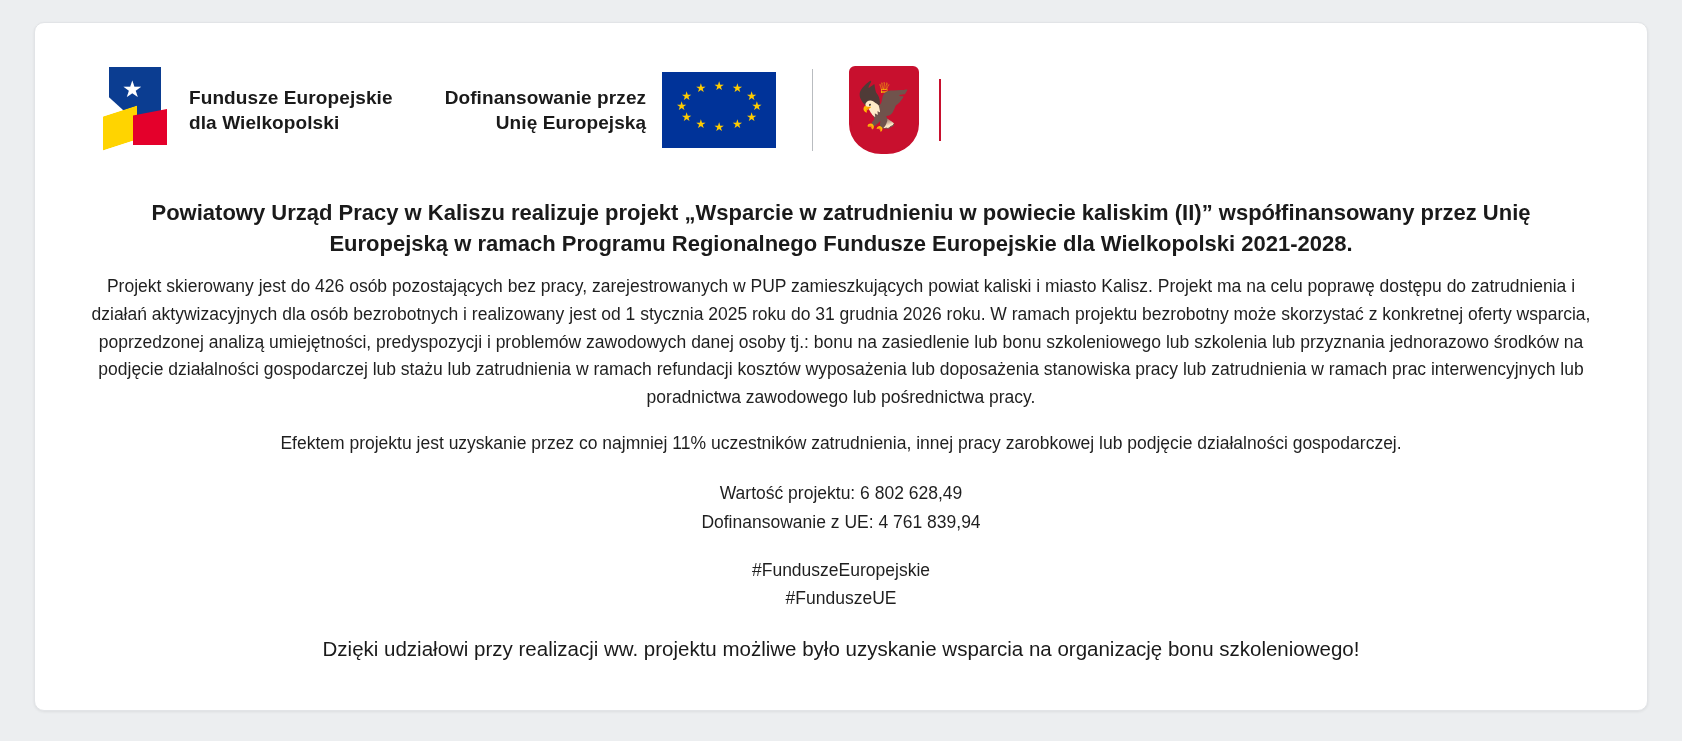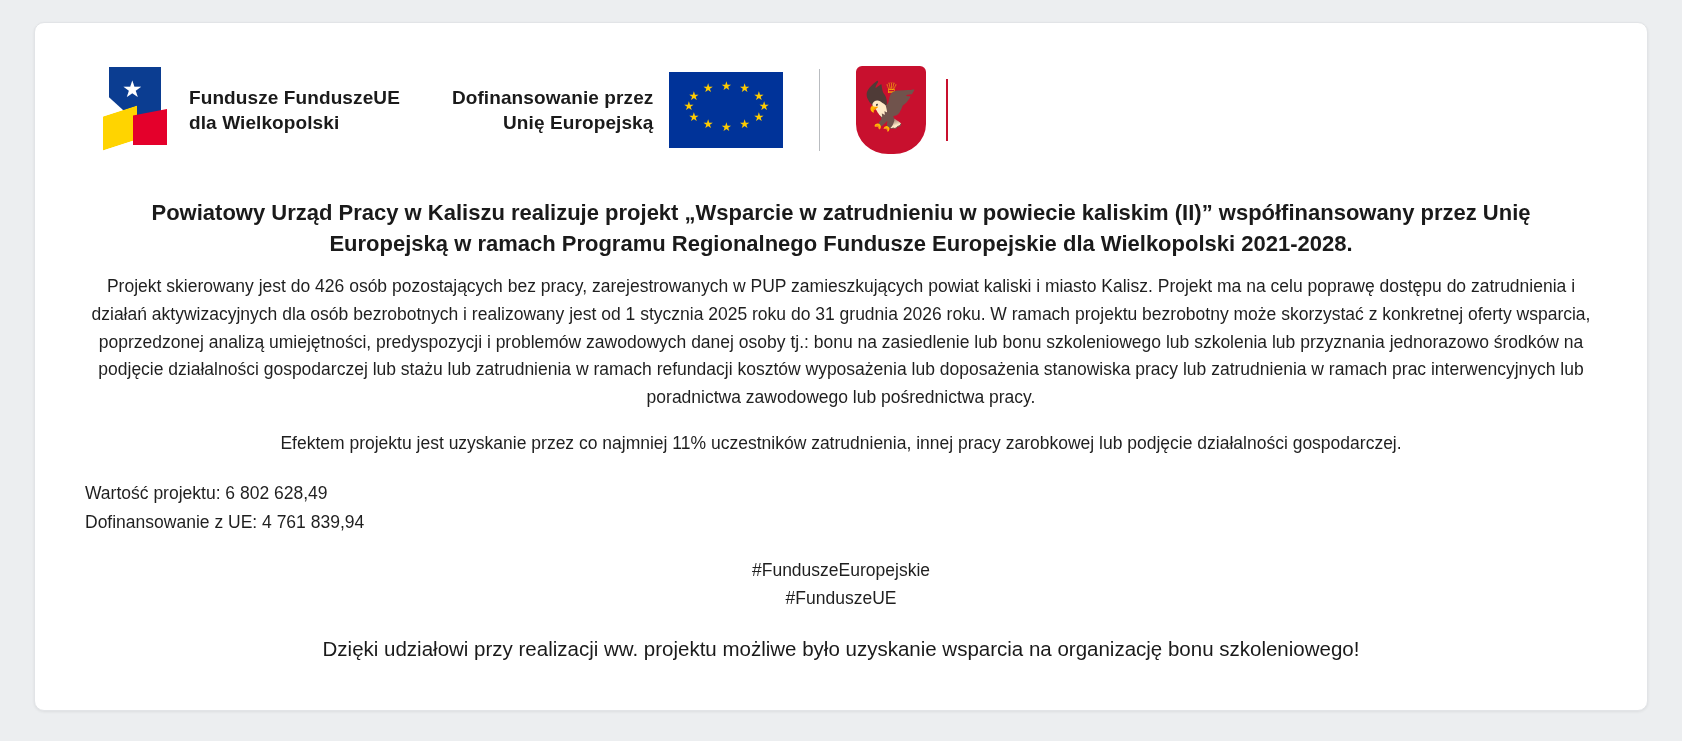--- a/index.html
+++ b/index.html
@@ -201,21 +201,21 @@
 
   .para-effect {
     font-size: 17.5px;
     color: #1f1f1f;
     text-align: center;
     line-height: 1.58;
     margin: 18px 6px 22px 6px;
   }
 
   .amounts {
-    text-align: left;
+    text-align: center;
     font-size: 17.5px;
     color: #1f1f1f;
     line-height: 1.62;
     margin-bottom: 20px;
   }
 
   .hashtags {
     text-align: center;
     font-size: 17.5px;
     color: #1f1f1f;
@@ -240,21 +240,21 @@
     <div class="logo-strip">
 
       <div class="logo-block" style="margin-right:52px;">
         <div class="fe-mark">
           <div class="fe-blue"></div>
           <div class="fe-star">★</div>
           <div class="fe-yellow"></div>
           <div class="fe-red"></div>
         </div>
         <div class="logo-text">
-          <div>Fundusze FunduszeUE</div>
+          <div>Fundusze Europejskie</div>
           <div>dla Wielkopolski</div>
         </div>
       </div>
 
 
       <div class="logo-block">
         <div class="logo-text" style="text-align:right;">
           <div>Dofinansowanie przez</div>
           <div>Unię Europejską</div>
         </div>

